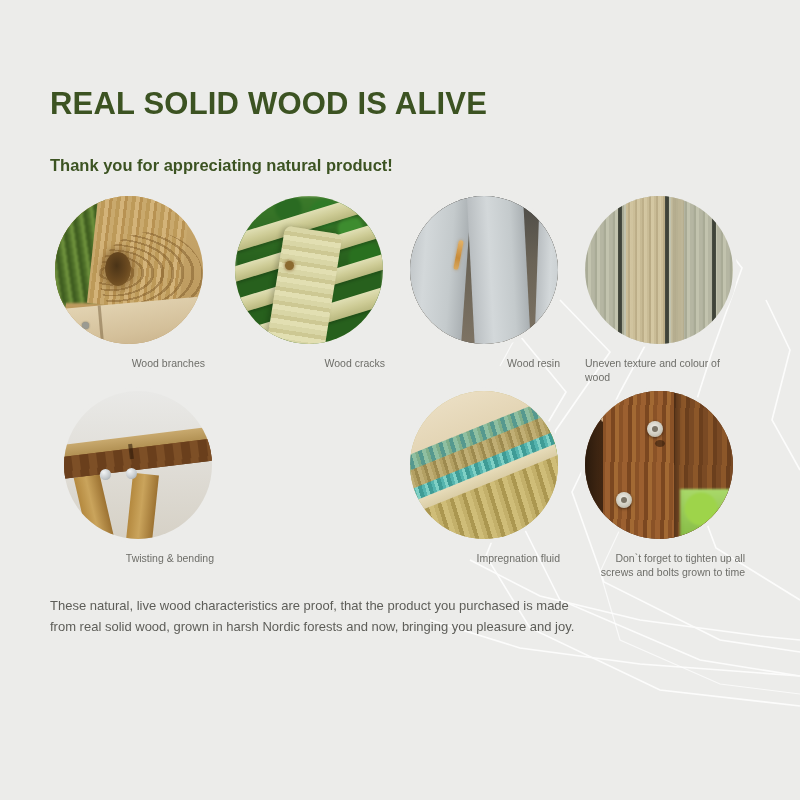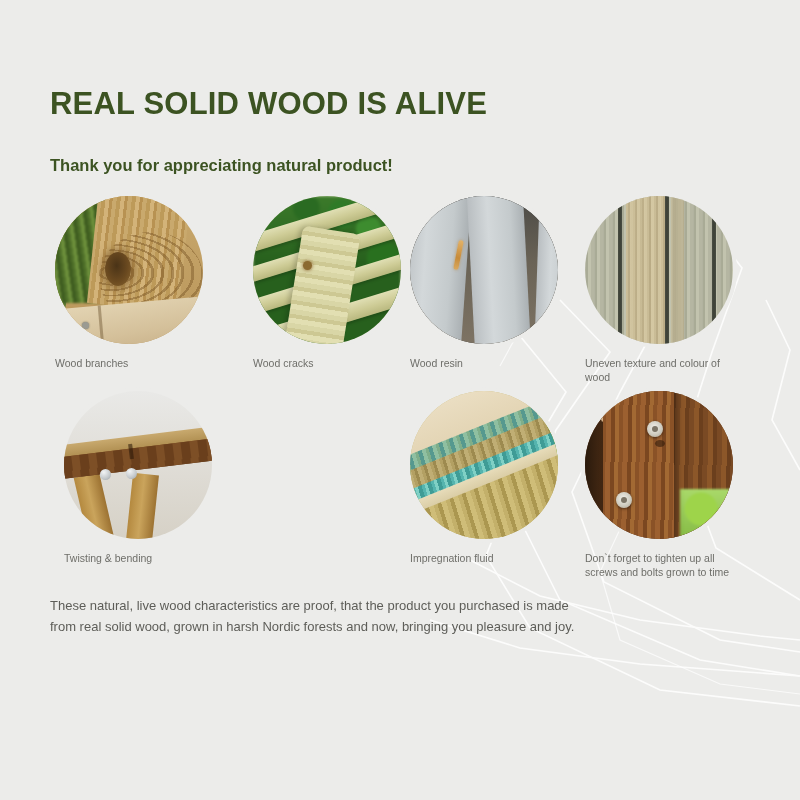--- a/index.html
+++ b/index.html
@@ -73,21 +73,21 @@
   }
   .circle .art {
     position: absolute;
     inset: 0;
   }
   .caption {
     margin-top: 12px;
     font-size: 10.5px;
     line-height: 1.35;
     color: #6e6e69;
-    text-align: left;
+    text-align: right;
   }
   .caption.center {
     text-align: left;
   }
 
   
   .footnote {
     position: absolute;
     left: 50px;
     top: 596px;
@@ -412,21 +412,21 @@
           <div class="rings"></div>
           <div class="knot"></div>
           <div class="boards"></div>
           <div class="screw"></div>
         </div>
       </div>
     </div>
     <div class="caption">Wood branches</div>
   </div>
 
-  <div class="cell" style="left:253px; top:196px;">
+  <div class="cell" style="left:235px; top:196px;">
     <div class="circle-wrap">
       <div class="circle">
         <div class="art art-cracks">
           <div class="foliage"></div>
           <div class="slat s1"></div>
           <div class="slat s2"></div>
           <div class="slat s3"></div>
           <div class="slat s4"></div>
           <div class="arm"></div>
           <div class="knot2"></div>

